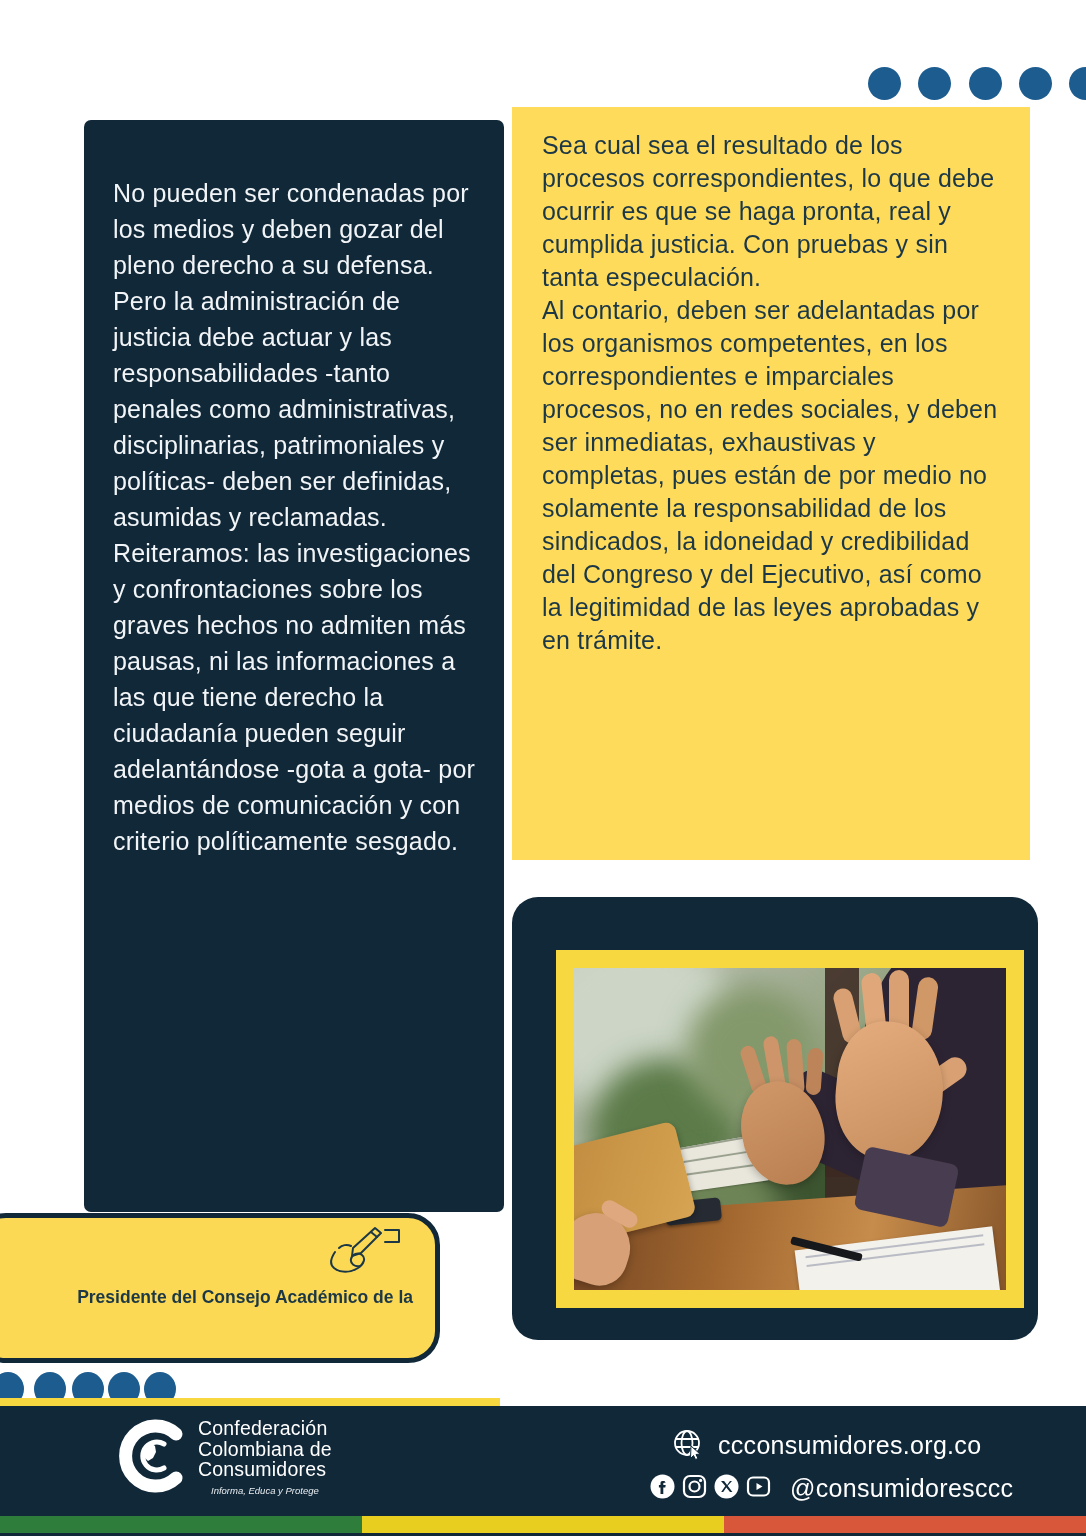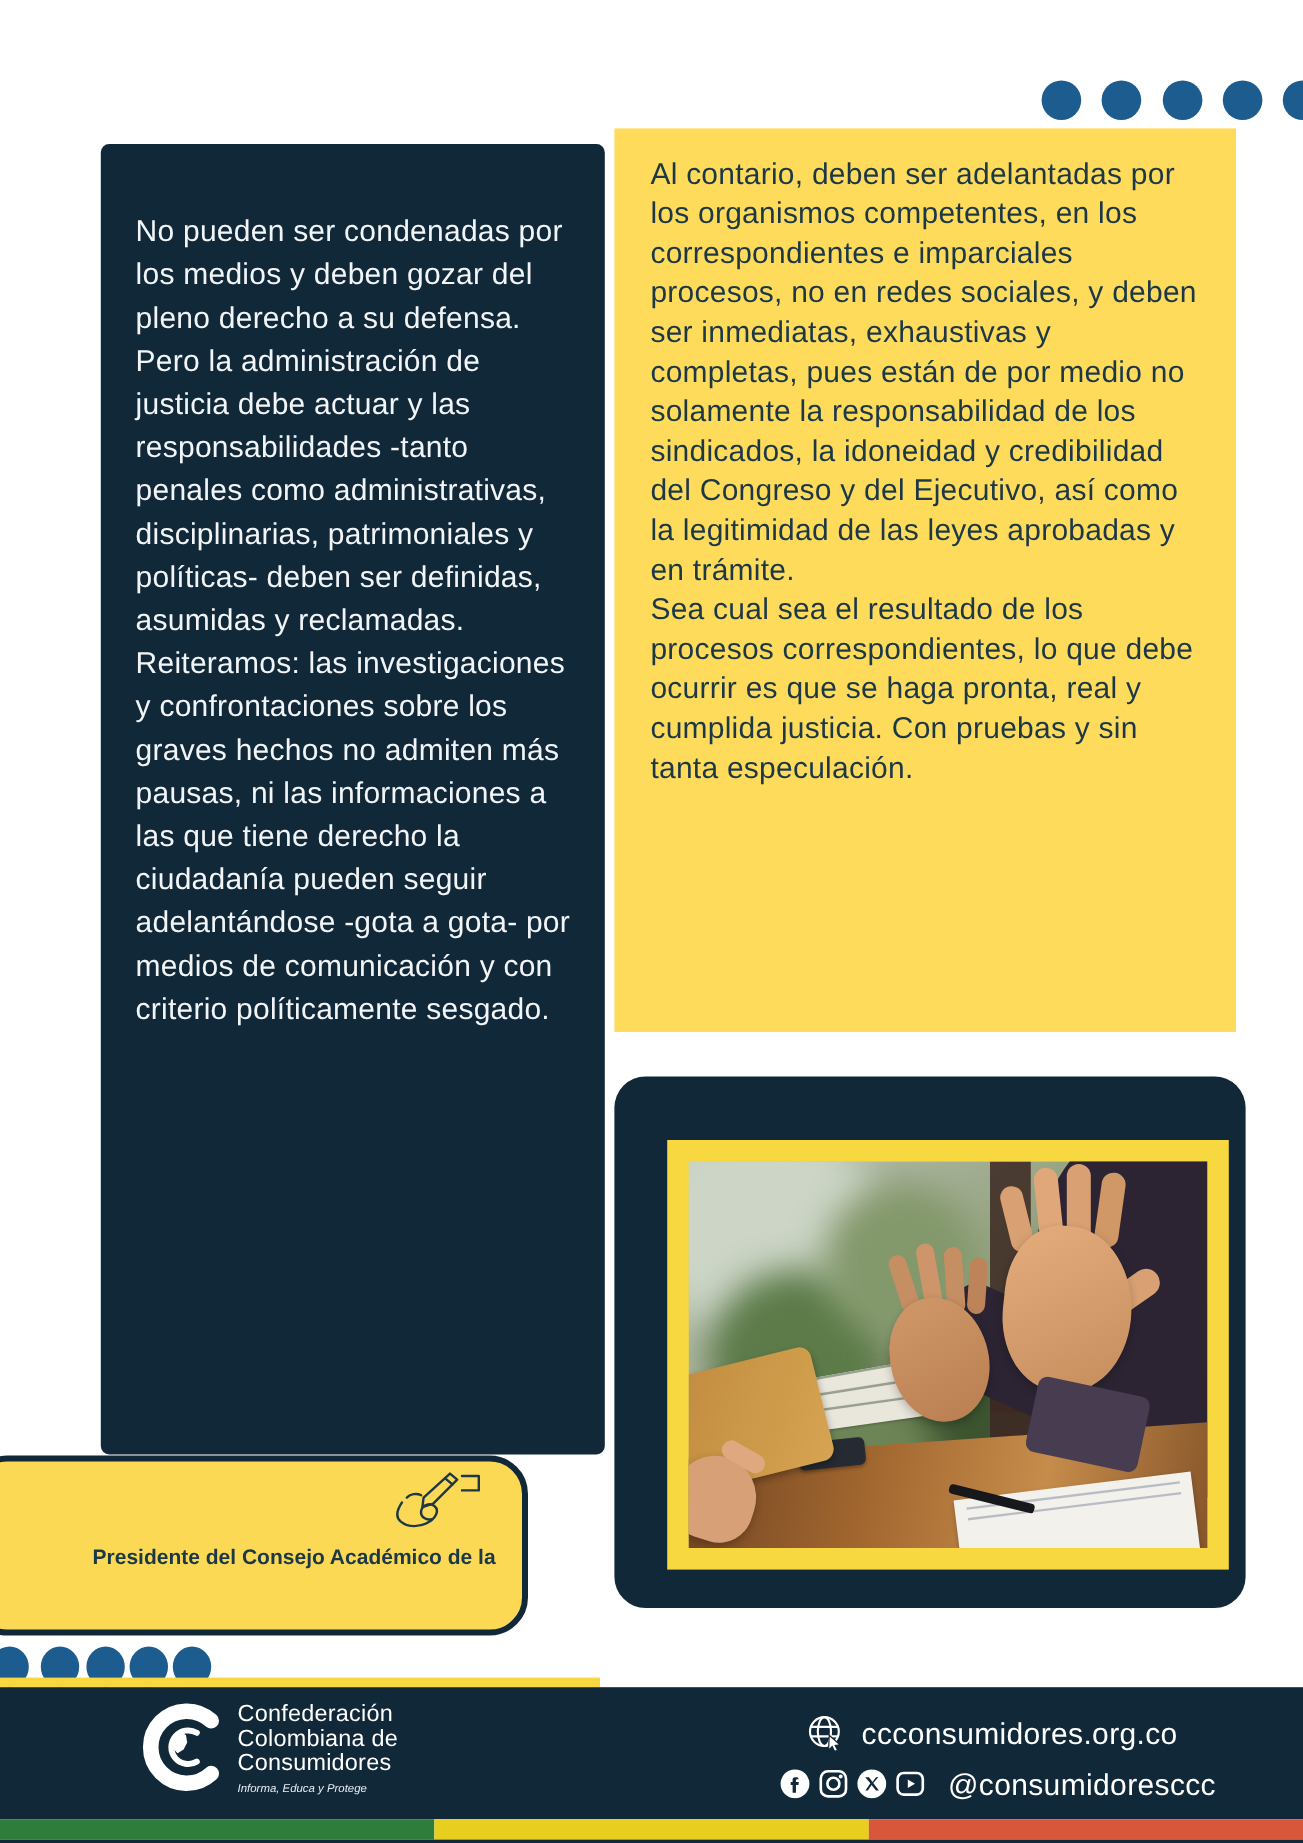--- a/index.html
+++ b/index.html
@@ -79,21 +79,21 @@
   
   .dot.bottom{width:32px;height:34px;top:1372px;}
   .yellow-strip{position:absolute;left:0;top:1398px;width:500px;height:8px;background:var(--frameyellow);}
   
   .footer{
     position:absolute;left:0;top:1406px;width:1086px;height:110px;background:var(--navy);
   }
   .logo{position:absolute;left:110px;top:12px;display:flex;align-items:flex-start;}
   .logo-text{margin-left:10px;color:#ffffff;}
   .logo-name{font-size:19.5px;line-height:20.5px;letter-spacing:.2px;}
-  .logo-tagline{font-size:9.5px;font-style:italic;margin-top:5px;color:#e8edf0;}
+  .logo-tagline{font-size:9.5px;font-style:italic;margin-top:5px;text-align:center;color:#e8edf0;}
   .site-row{position:absolute;left:672px;top:22px;display:flex;align-items:center;color:#fff;}
   .site-row .txt{font-size:25px;margin-left:12px;letter-spacing:.3px;}
   .social-row{position:absolute;left:650px;top:68px;display:flex;color:#fff;}
   .social-row .txt{font-size:25px;margin-left:12px;letter-spacing:.3px;}
   .social-row svg{margin-right:7px;display:block;}
   
   .stripes{position:absolute;left:0;top:1516px;width:1086px;height:17px;display:flex;}
   .stripes .g{width:362px;background:var(--green);}
   .stripes .y{width:362px;background:var(--stripeyellow);}
   .stripes .o{flex:1;background:var(--orange);}
@@ -108,22 +108,22 @@
   <div class="dot top" style="left:918px"></div>
   <div class="dot top" style="left:969px"></div>
   <div class="dot top" style="left:1019px"></div>
   <div class="dot top" style="left:1069px"></div>
 
   <div class="left-panel">
     <p>No pueden ser condenadas por los medios y deben gozar del pleno derecho a su defensa. Pero la administración de justicia debe actuar y las responsabilidades -tanto penales como administrativas, disciplinarias, patrimoniales y políticas- deben ser definidas, asumidas y reclamadas. Reiteramos: las investigaciones y confrontaciones sobre los graves hechos no admiten más pausas, ni las informaciones a las que tiene derecho la ciudadanía pueden seguir adelantándose -gota a gota- por medios de comunicación y con criterio políticamente sesgado.</p>
   </div>
 
   <div class="right-panel">
+    <p>Sea cual sea el resultado de los procesos correspondientes, lo que debe ocurrir es que se haga pronta, real y cumplida justicia. Con pruebas y sin tanta especulación.</p>
     <p>Al contario, deben ser adelantadas por los organismos competentes, en los correspondientes e imparciales procesos, no en redes sociales, y deben ser inmediatas, exhaustivas y completas, pues están de por medio no solamente la responsabilidad de los sindicados, la idoneidad y credibilidad del Congreso y del Ejecutivo, así como la legitimidad de las leyes aprobadas y en trámite.</p>
-    <p>Sea cual sea el resultado de los procesos correspondientes, lo que debe ocurrir es que se haga pronta, real y cumplida justicia. Con pruebas y sin tanta especulación.</p>
   </div>
 
   <div class="photo-card">
     <div class="photo-frame">
       <div class="photo">
 
         <div class="blob" style="left:-8%;top:-10%;width:45%;height:55%;background:#ccd5c6;"></div>
         <div class="blob" style="left:4%;top:28%;width:34%;height:45%;background:#5c7b49;"></div>
         <div class="blob" style="left:26%;top:6%;width:30%;height:40%;background:#83986b;"></div>
         <div class="blob" style="left:38%;top:45%;width:34%;height:42%;background:#3d5430;"></div>

